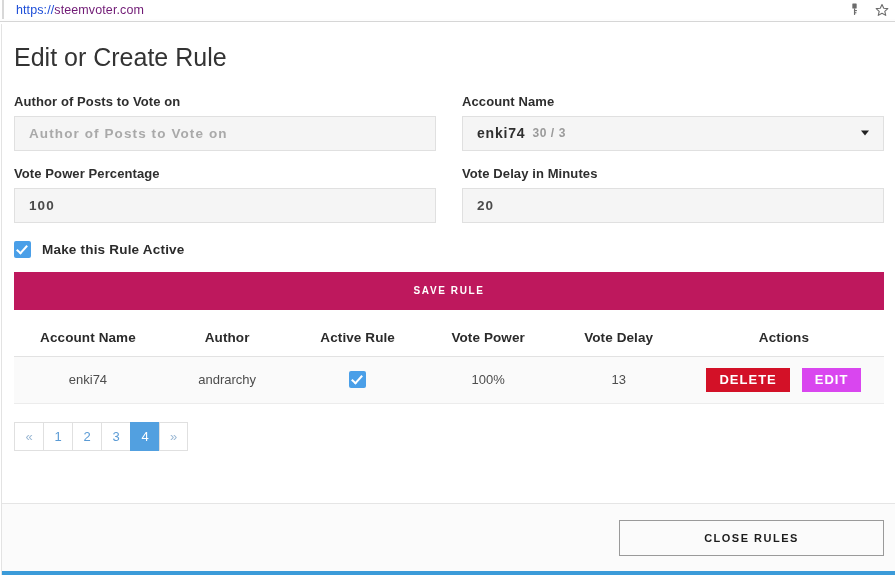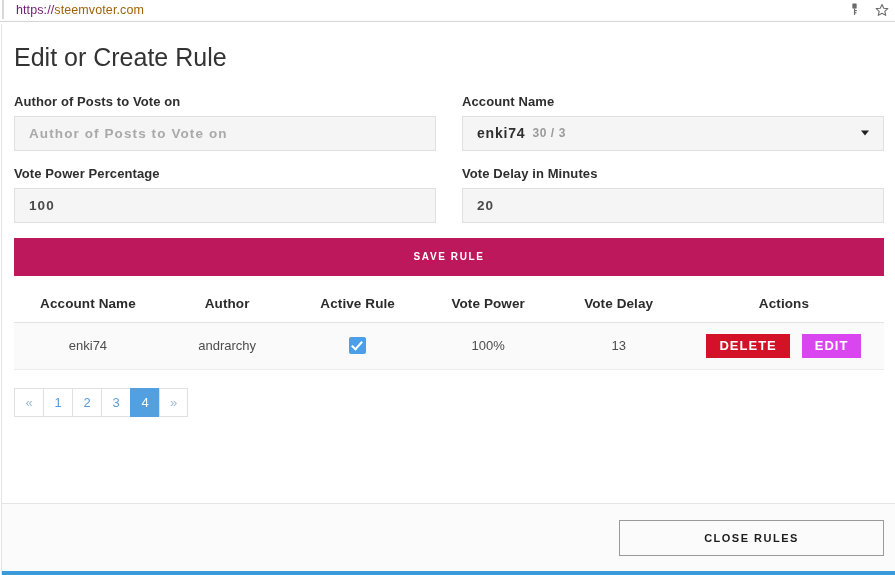--- a/index.html
+++ b/index.html
@@ -24,22 +24,22 @@
   #url-wrap {
     display: flex;
     align-items: center;
     padding-left: 12px;
     font-size: 12.5px;
     letter-spacing: 0.1px;
     height: 100%;
     border-left: 2px solid #d8d8d8;
     margin-left: 2px;
   }
-  .url-scheme { color: #701a75; }
-  .url-host   { color: #a16207; }
+  .url-scheme { color: #1d4ed8; }
+  .url-host   { color: #701a75; }
 
   #browser-icons {
     position: absolute;
     right: 6px; top: 0;
     height: 100%;
     display: flex;
     align-items: center;
     gap: 14px;
   }
   .brow-ico {
@@ -364,20 +364,24 @@
       <div class="form-col">
         <div class="field-label">Vote Power Percentage</div>
         <div class="field-box value">100</div>
       </div>
       <div class="form-col">
         <div class="field-label">Vote Delay in Minutes</div>
         <div class="field-box value">20</div>
       </div>
     </div>
 
+    <div class="check-line">
+      <span class="cbox"></span>
+      <span class="check-label">Make this Rule Active</span>
+    </div>
 
     <button id="save-rule">SAVE RULE</button>
 
     <table id="rules-table">
       <thead>
         <tr>
           <th class="col-acct">Account Name</th>
           <th class="col-auth">Author</th>
           <th class="col-active">Active Rule</th>
           <th class="col-power">Vote Power</th>

